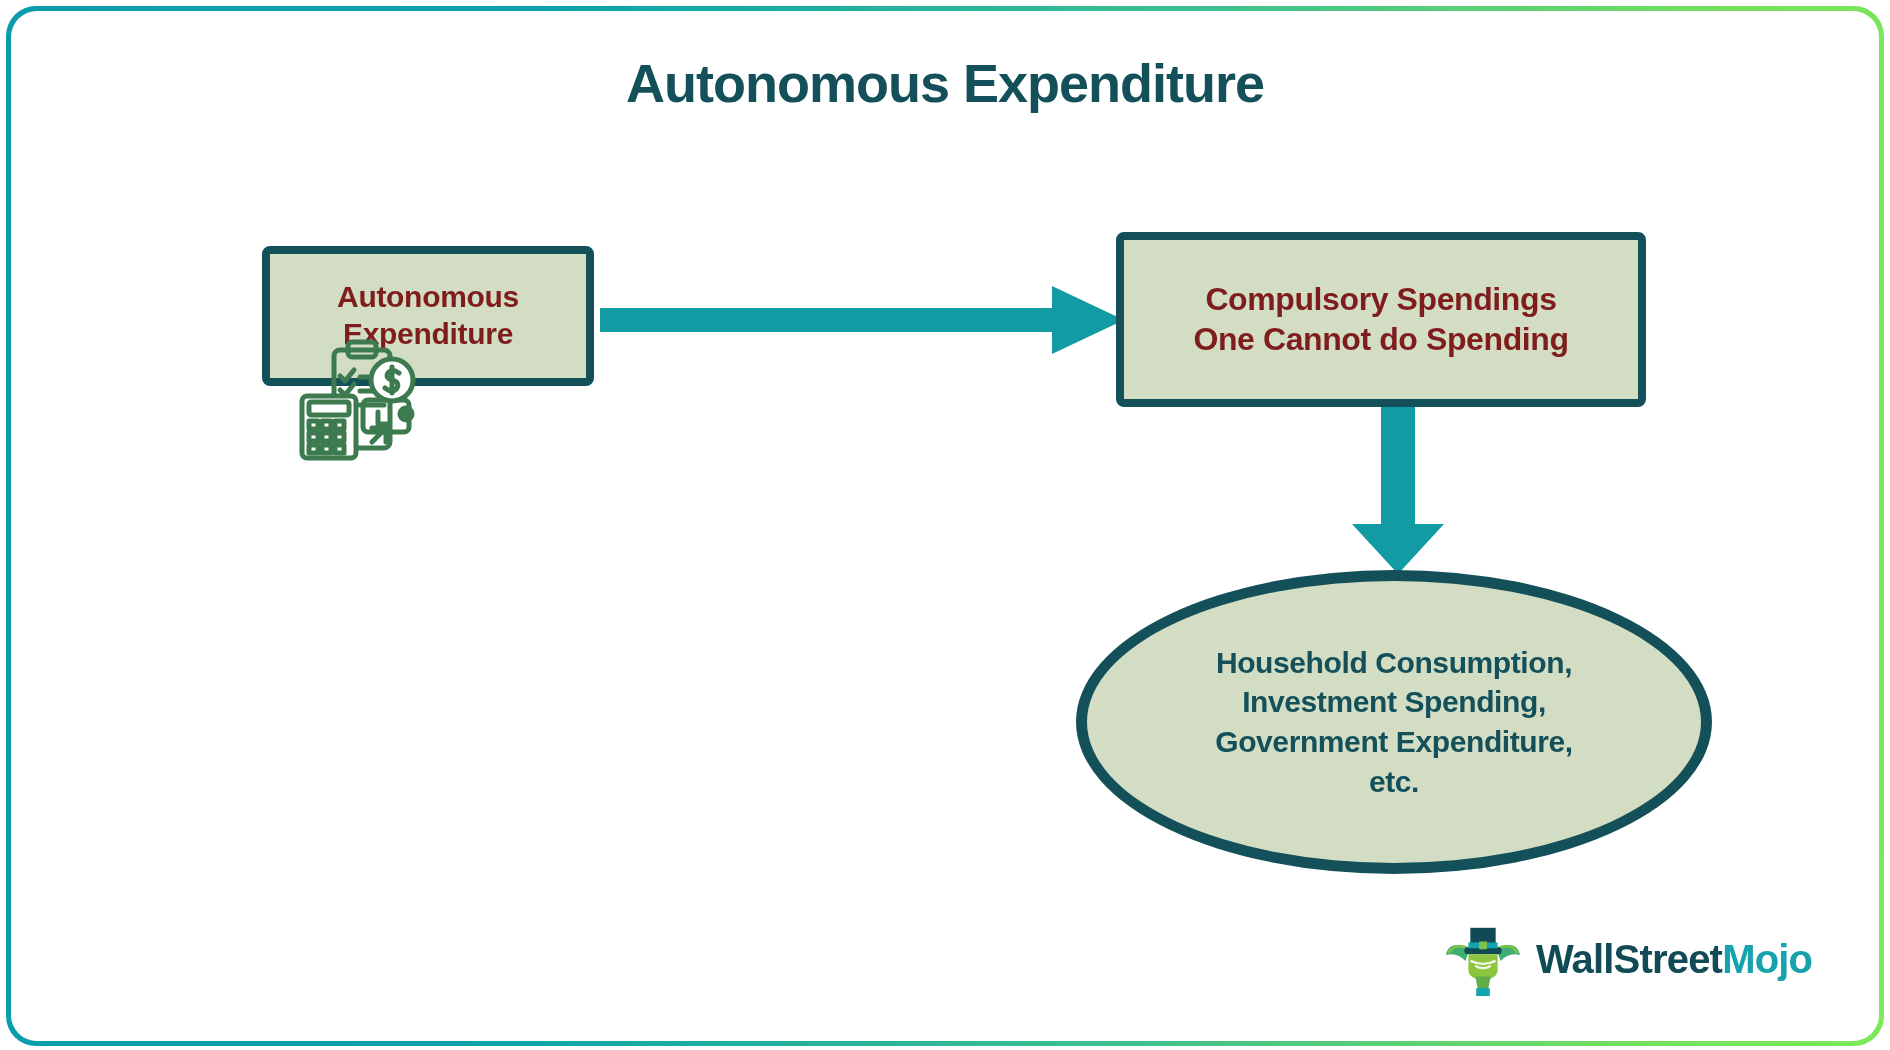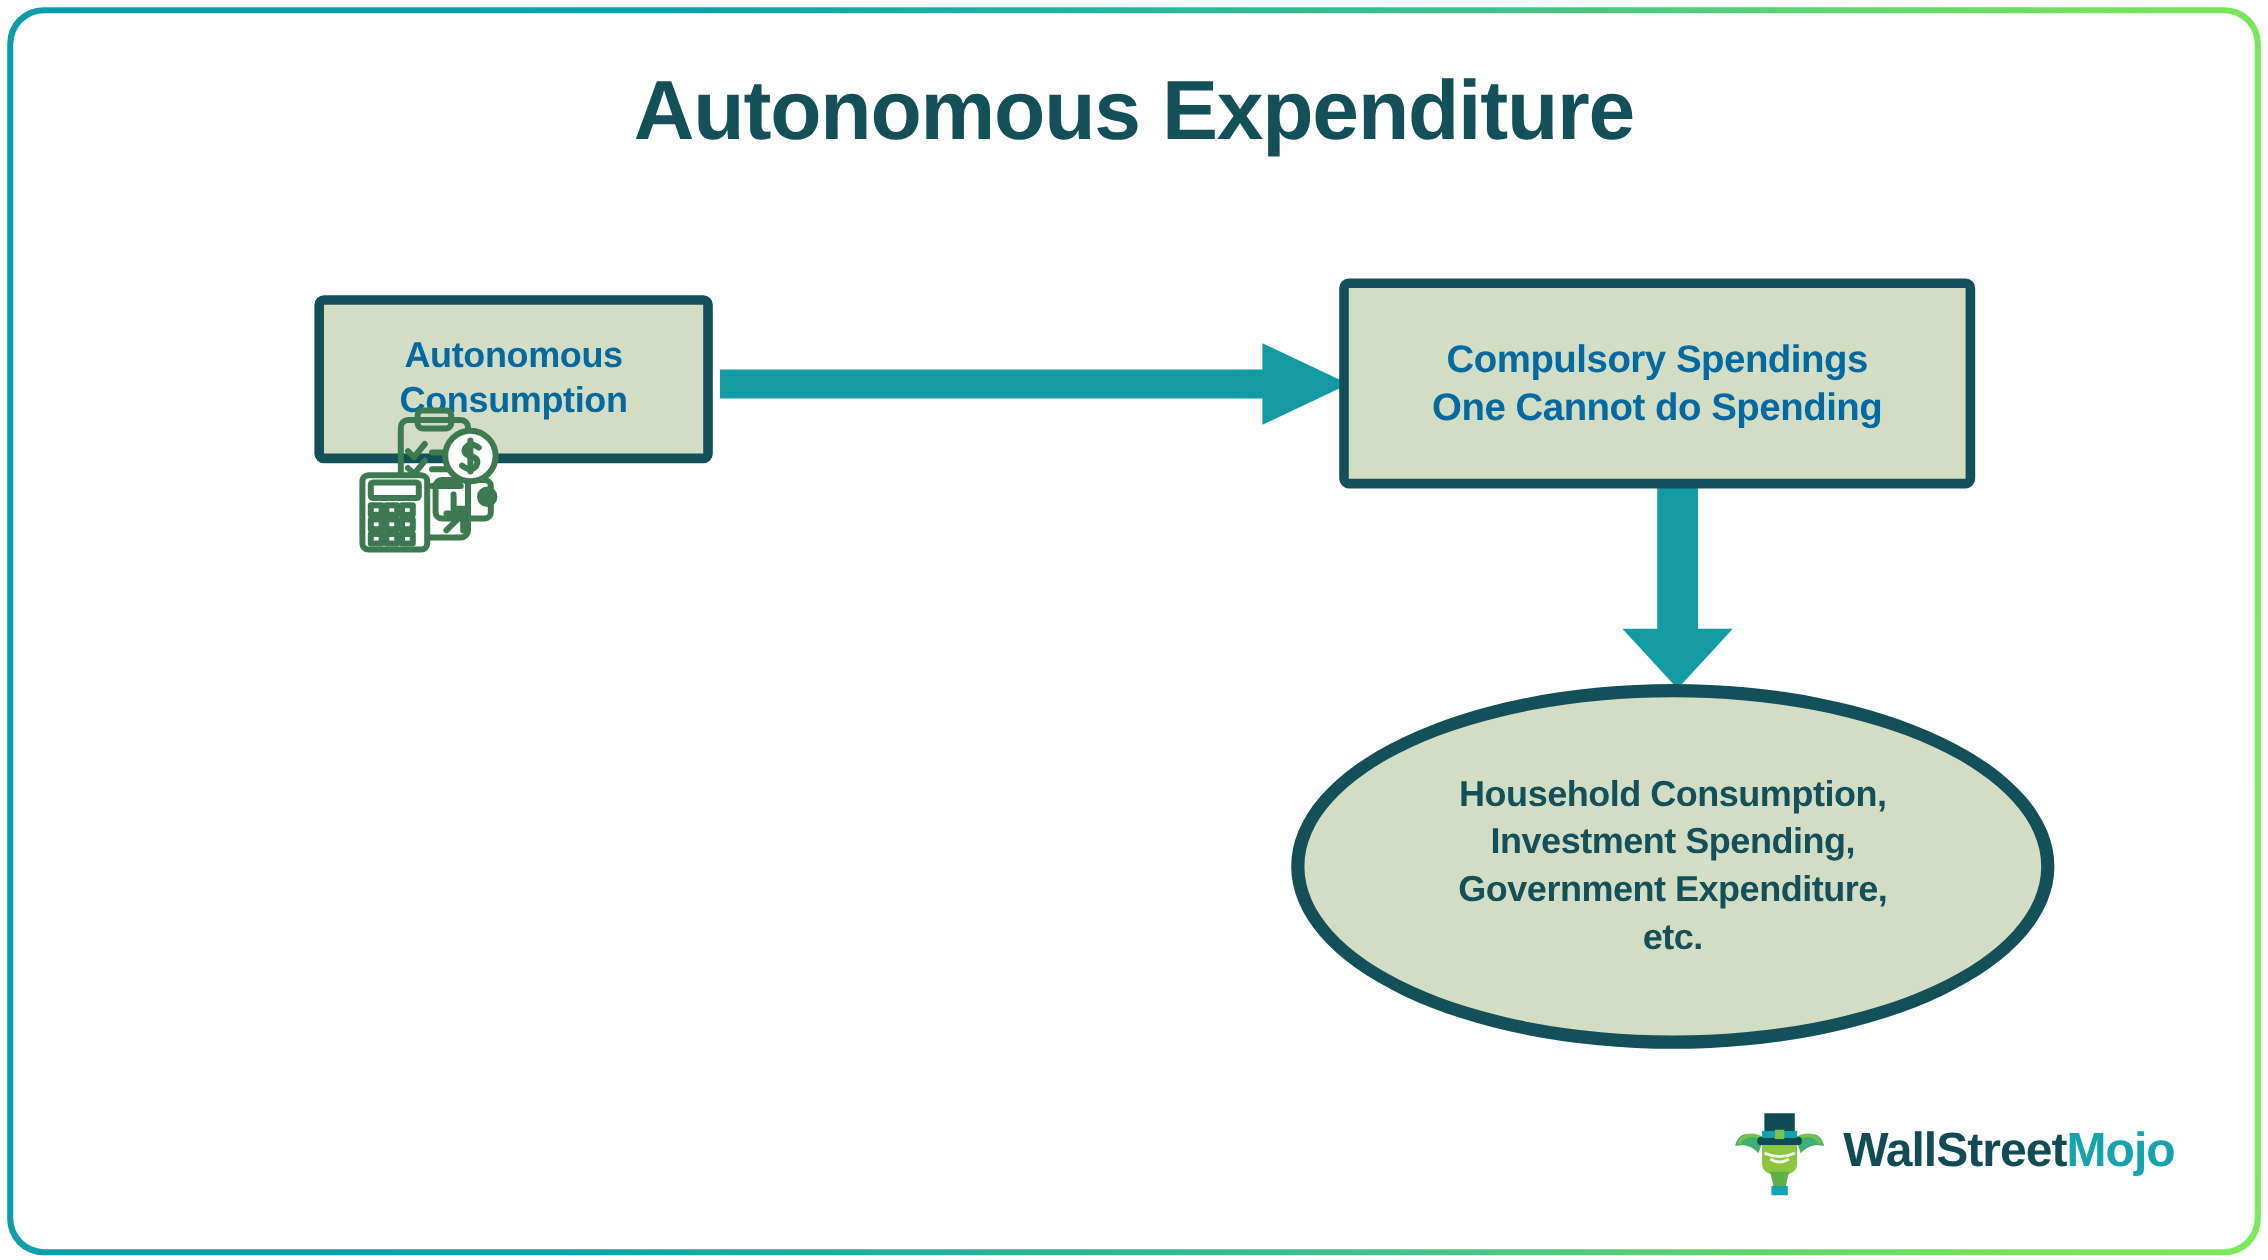--- a/index.html
+++ b/index.html
@@ -40,39 +40,39 @@
     border-radius: 26px;
   }
 
   
   .title {
     position: absolute;
     left: 0;
     top: 52px;
     width: 1890px;
     text-align: center;
-    font-size: 70px;
+    font-size: 54px;
     font-weight: 800;
     letter-spacing: -1px;
     color: #14505a;
     white-space: nowrap;
   }
 
   
   .flow-box {
     position: absolute;
     background: #d3ddc4;
     border: 8px solid #14505a;
     border-radius: 8px;
     box-sizing: border-box;
     display: flex;
     align-items: center;
     justify-content: center;
     text-align: center;
-    color: #0369a1;
+    color: #7f1d1d;
     font-weight: 800;
     line-height: 1.22;
   }
 
   #box-autonomous {
     left: 262px;
     top: 246px;
     width: 332px;
     height: 140px;
     font-size: 30px;
@@ -153,21 +153,21 @@
 
   <div class="frame">
     <div class="frame-inner"></div>
   </div>
 
   <div class="title">Autonomous Expenditure</div>
 
   <div class="flow-box" id="box-autonomous">
     <div>
       <span>Autonomous</span><br>
-      <span>Consumption</span>
+      <span>Expenditure</span>
     </div>
   </div>
 
   <svg id="icon-finance" viewBox="0 0 130 125" aria-hidden="true">
     <g fill="none" stroke="#3d7a4f" stroke-width="5" stroke-linecap="round" stroke-linejoin="round">
 
       <path d="M44 12 h44 a6 6 0 0 1 6 6 v86 a6 6 0 0 1 -6 6 h-44 a6 6 0 0 1 -6 -6 v-86 a6 6 0 0 1 6 -6 z"></path>
 
       <rect x="52" y="4" width="28" height="15" rx="4"></rect>
 

